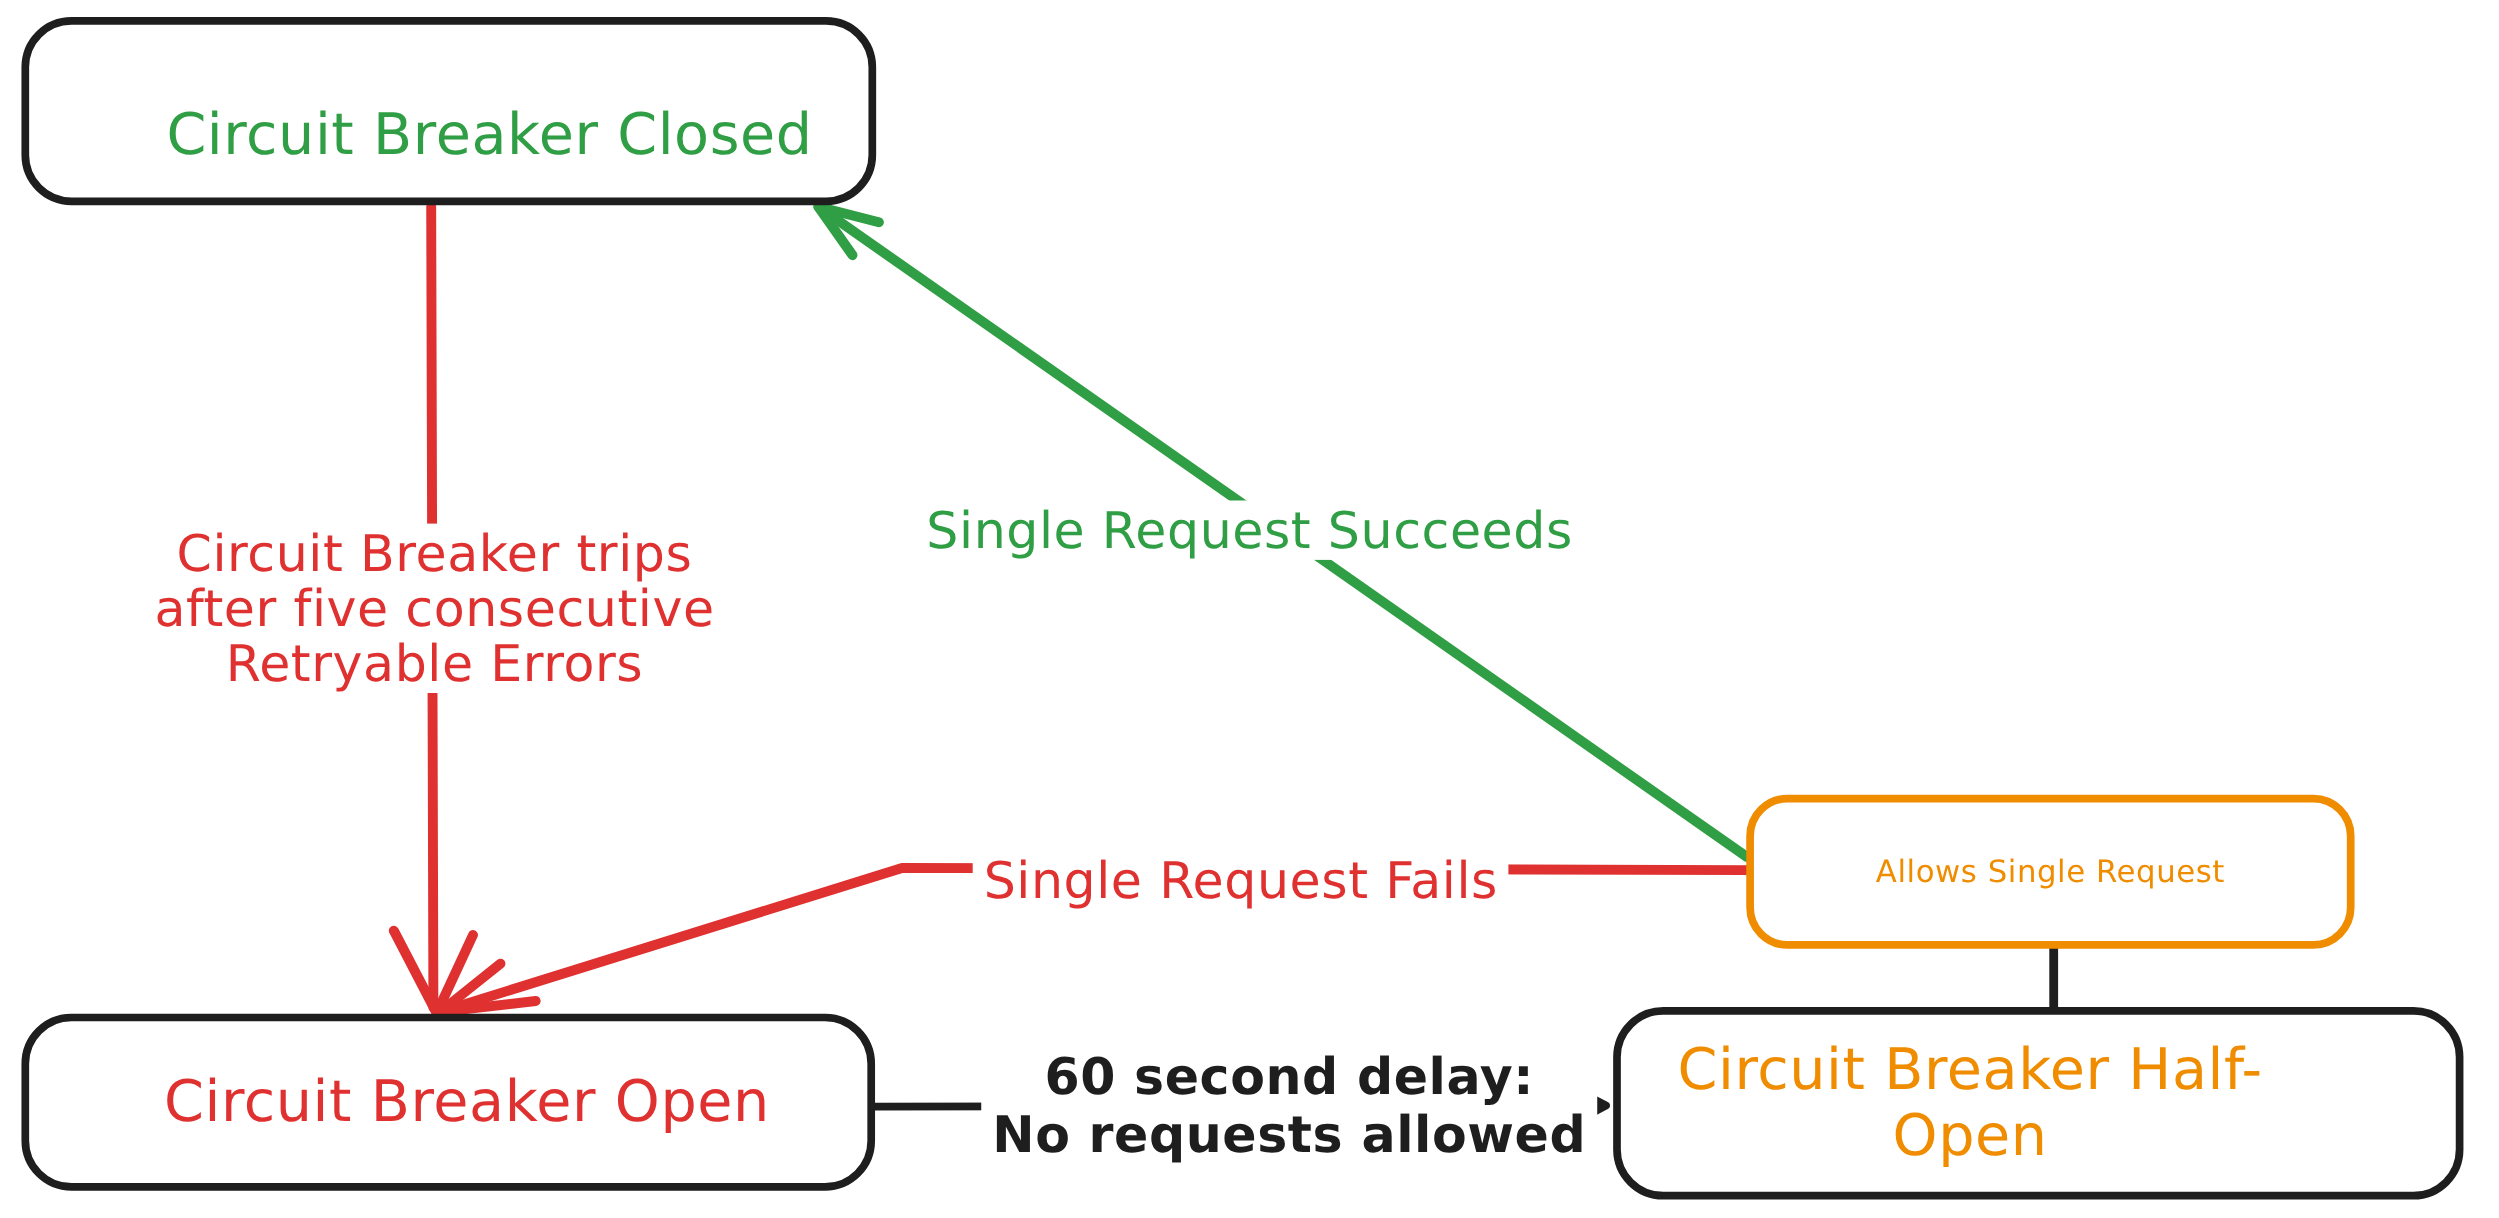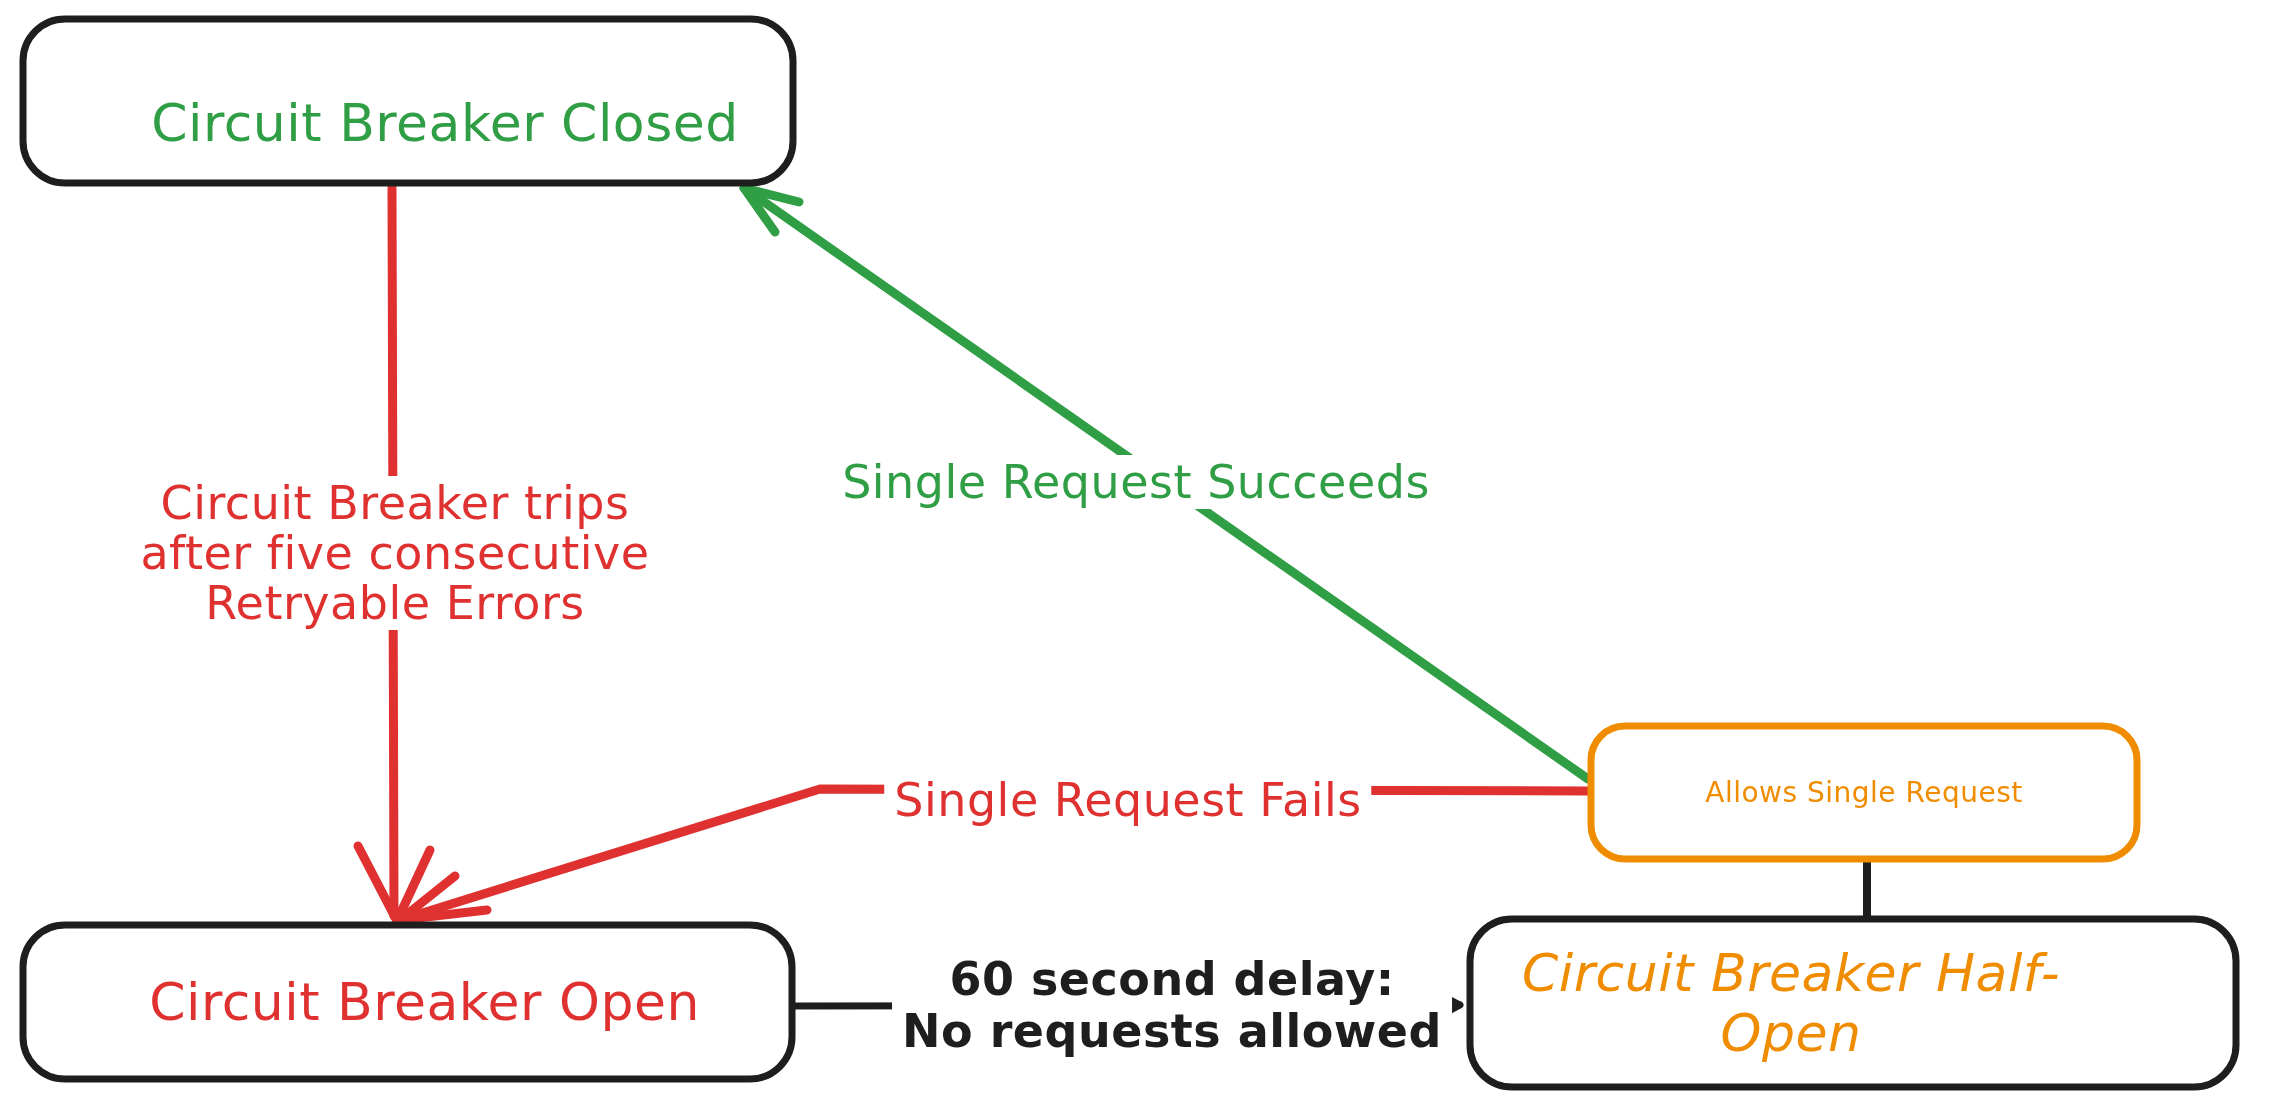--- a/index.html
+++ b/index.html
@@ -37,21 +37,21 @@
     white-space: pre-line;
   }
   .green  { color: #2f9e44; }
   .red    { color: #e03131; }
   .orange { color: #f08c00; }
   .black  { color: #1e1e1e; }
 
   
   #lbl-closed   { left: 36px;   top: 16px;  width: 776px; height: 214px; padding-left: 21px; }
   #lbl-open     { left: 37px;   top: 922px; width: 775px; height: 160px; }
-  #lbl-halfopen { left: 1467px; top: 916px; width: 648px; height: 174px; font-style: italic; }
+  #lbl-halfopen { left: 1467px; top: 916px; width: 648px; height: 174px; }
   #lbl-allows   { left: 1588px; top: 723px; width: 552px; height: 139px; font-size: 28px; }
 
   
   #lbl-trips    { left: 395px;  top: 553px;  }
   #lbl-succeeds { left: 1136px; top: 482px; text-align: right;  }
   #lbl-fails    { left: 1128px; top: 790px; margin-top: 10px;  }
   #lbl-delay    { left: 1172px; top: 1005px; line-height: 52px; font-weight: bold; }
 </style>
 </head>
 <body>

